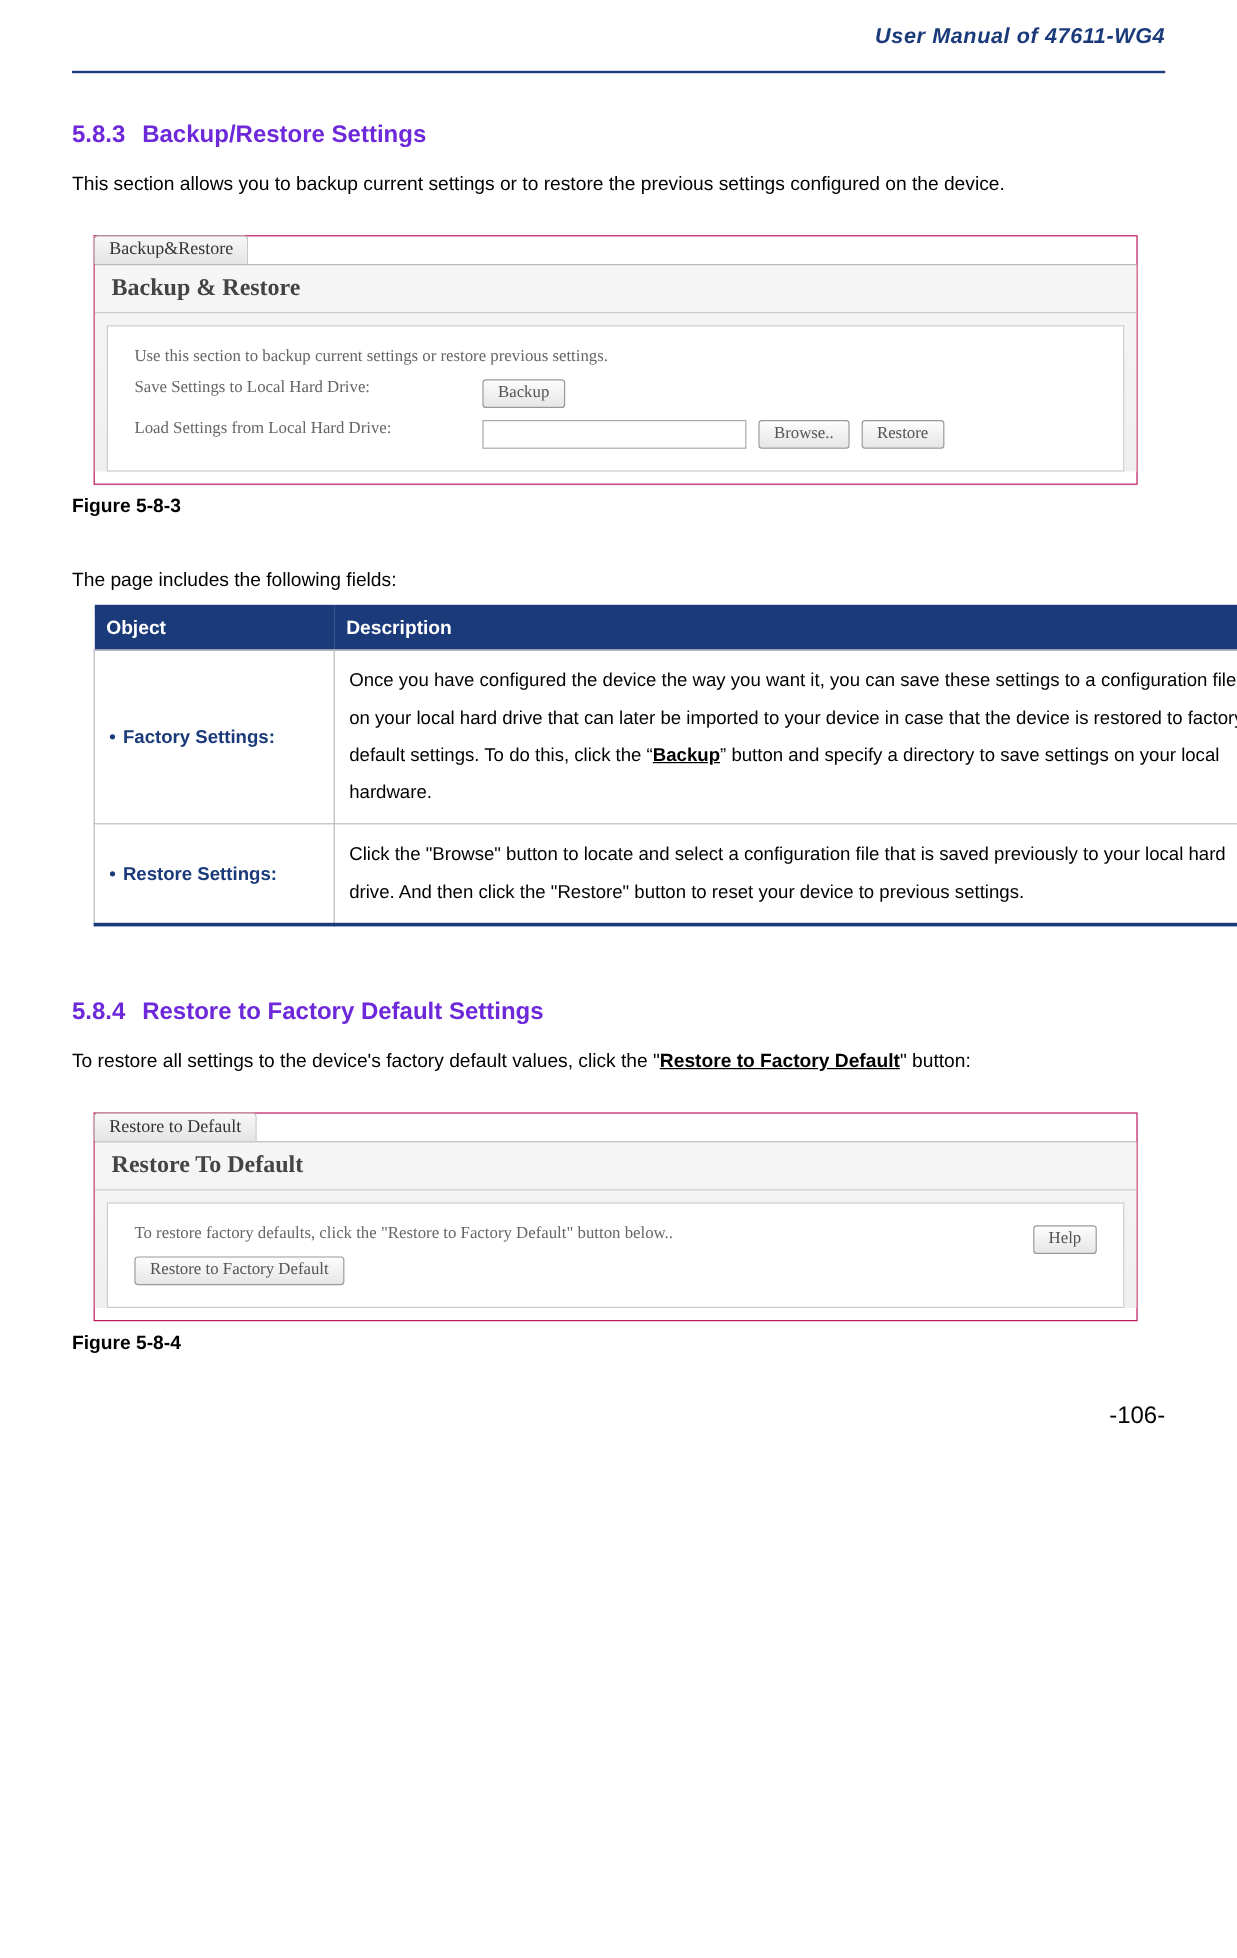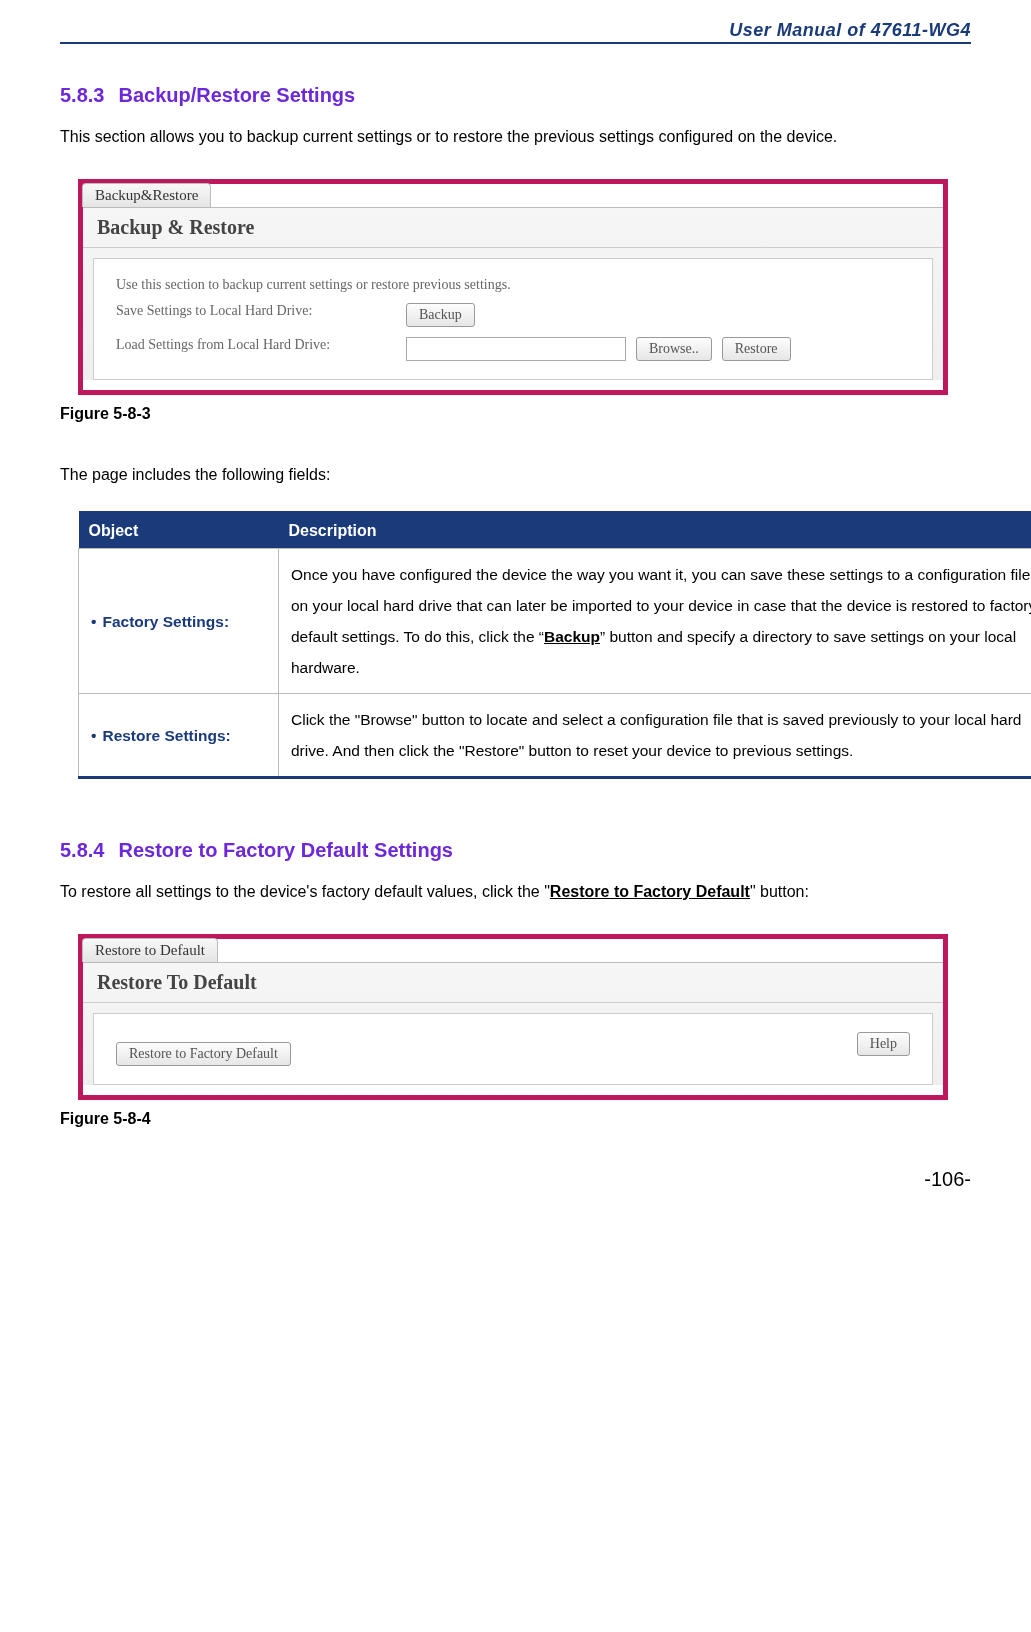--- a/index.html
+++ b/index.html
@@ -10,40 +10,40 @@
     margin: 0 auto;
     padding: 20px 60px 40px 60px;
     color: #000;
   }
   .header-title {
     text-align: right;
     color: #1a3a7a;
     font-weight: bold;
     font-style: italic;
     font-size: 18px;
-    padding-bottom: 1px;
+    padding-bottom: 18px;
     border-bottom: 2px solid #1a3a7a;
     margin-bottom: 40px;
     letter-spacing: 0.5px;
   }
   .section-heading {
     color: #6d28d9;
     font-weight: bold;
     font-size: 20px;
     margin-bottom: 18px;
   }
   .section-heading .num { margin-right: 14px; }
   p.body-text {
     font-size: 16px;
     margin-bottom: 30px;
     line-height: 1.5;
   }
   
   .panel-wrap {
-    border: 5px solid #be185d;
+    border: 1px solid #be185d;
     margin: 0 0 10px 18px;
     box-shadow: 0 1px 2px rgba(0,0,0,0.05);
     width: 870px;
   }
   .panel-tab {
     display: inline-block;
     background: linear-gradient(#f8f8f8,#e4e4e4);
     border: 1px solid #bbb;
     border-bottom: none;
     border-radius: 4px 4px 0 0;
@@ -171,21 +171,21 @@
         <span class="label">Load Settings from Local Hard Drive:</span>
         <input type="text" style="">
         <button class="ui-btn">Browse..</button>
         <button class="ui-btn">Restore</button>
       </div>
     </div>
   </div>
 </div>
 <div class="figure-caption">Figure 5-8-3</div>
 
-<p class="body-text" style="margin-bottom:24px;">The page includes the following fields:</p>
+<p class="body-text" style="margin-bottom:8px;">The page includes the following fields:</p>
 
 <table class="field-table">
   <thead>
     <tr>
       <th>Object</th>
       <th>Description</th>
     </tr>
   </thead>
   <tbody>
     <tr>
@@ -207,20 +207,21 @@
 <p class="body-text">
   <span>To restore all settings to the device's factory default values, click the "</span><span class="bold-ul">Restore to Factory Default</span><span>" button:</span>
 </p>
 
 <div class="panel-wrap">
   <span class="panel-tab">Restore to Default</span>
   <div class="panel-body">
     <div class="panel-title-row">Restore To Default</div>
     <div class="panel-inner" style="position:relative;">
       <button class="ui-btn help-float">Help</button>
+      <div>To restore factory defaults, click the "Restore to Factory Default" button below..</div>
       <div class="row">
         <button class="ui-btn">Restore to Factory Default</button>
       </div>
     </div>
   </div>
 </div>
 <div class="figure-caption">Figure 5-8-4</div>
 
 <div class="page-num">-106-</div>
 

